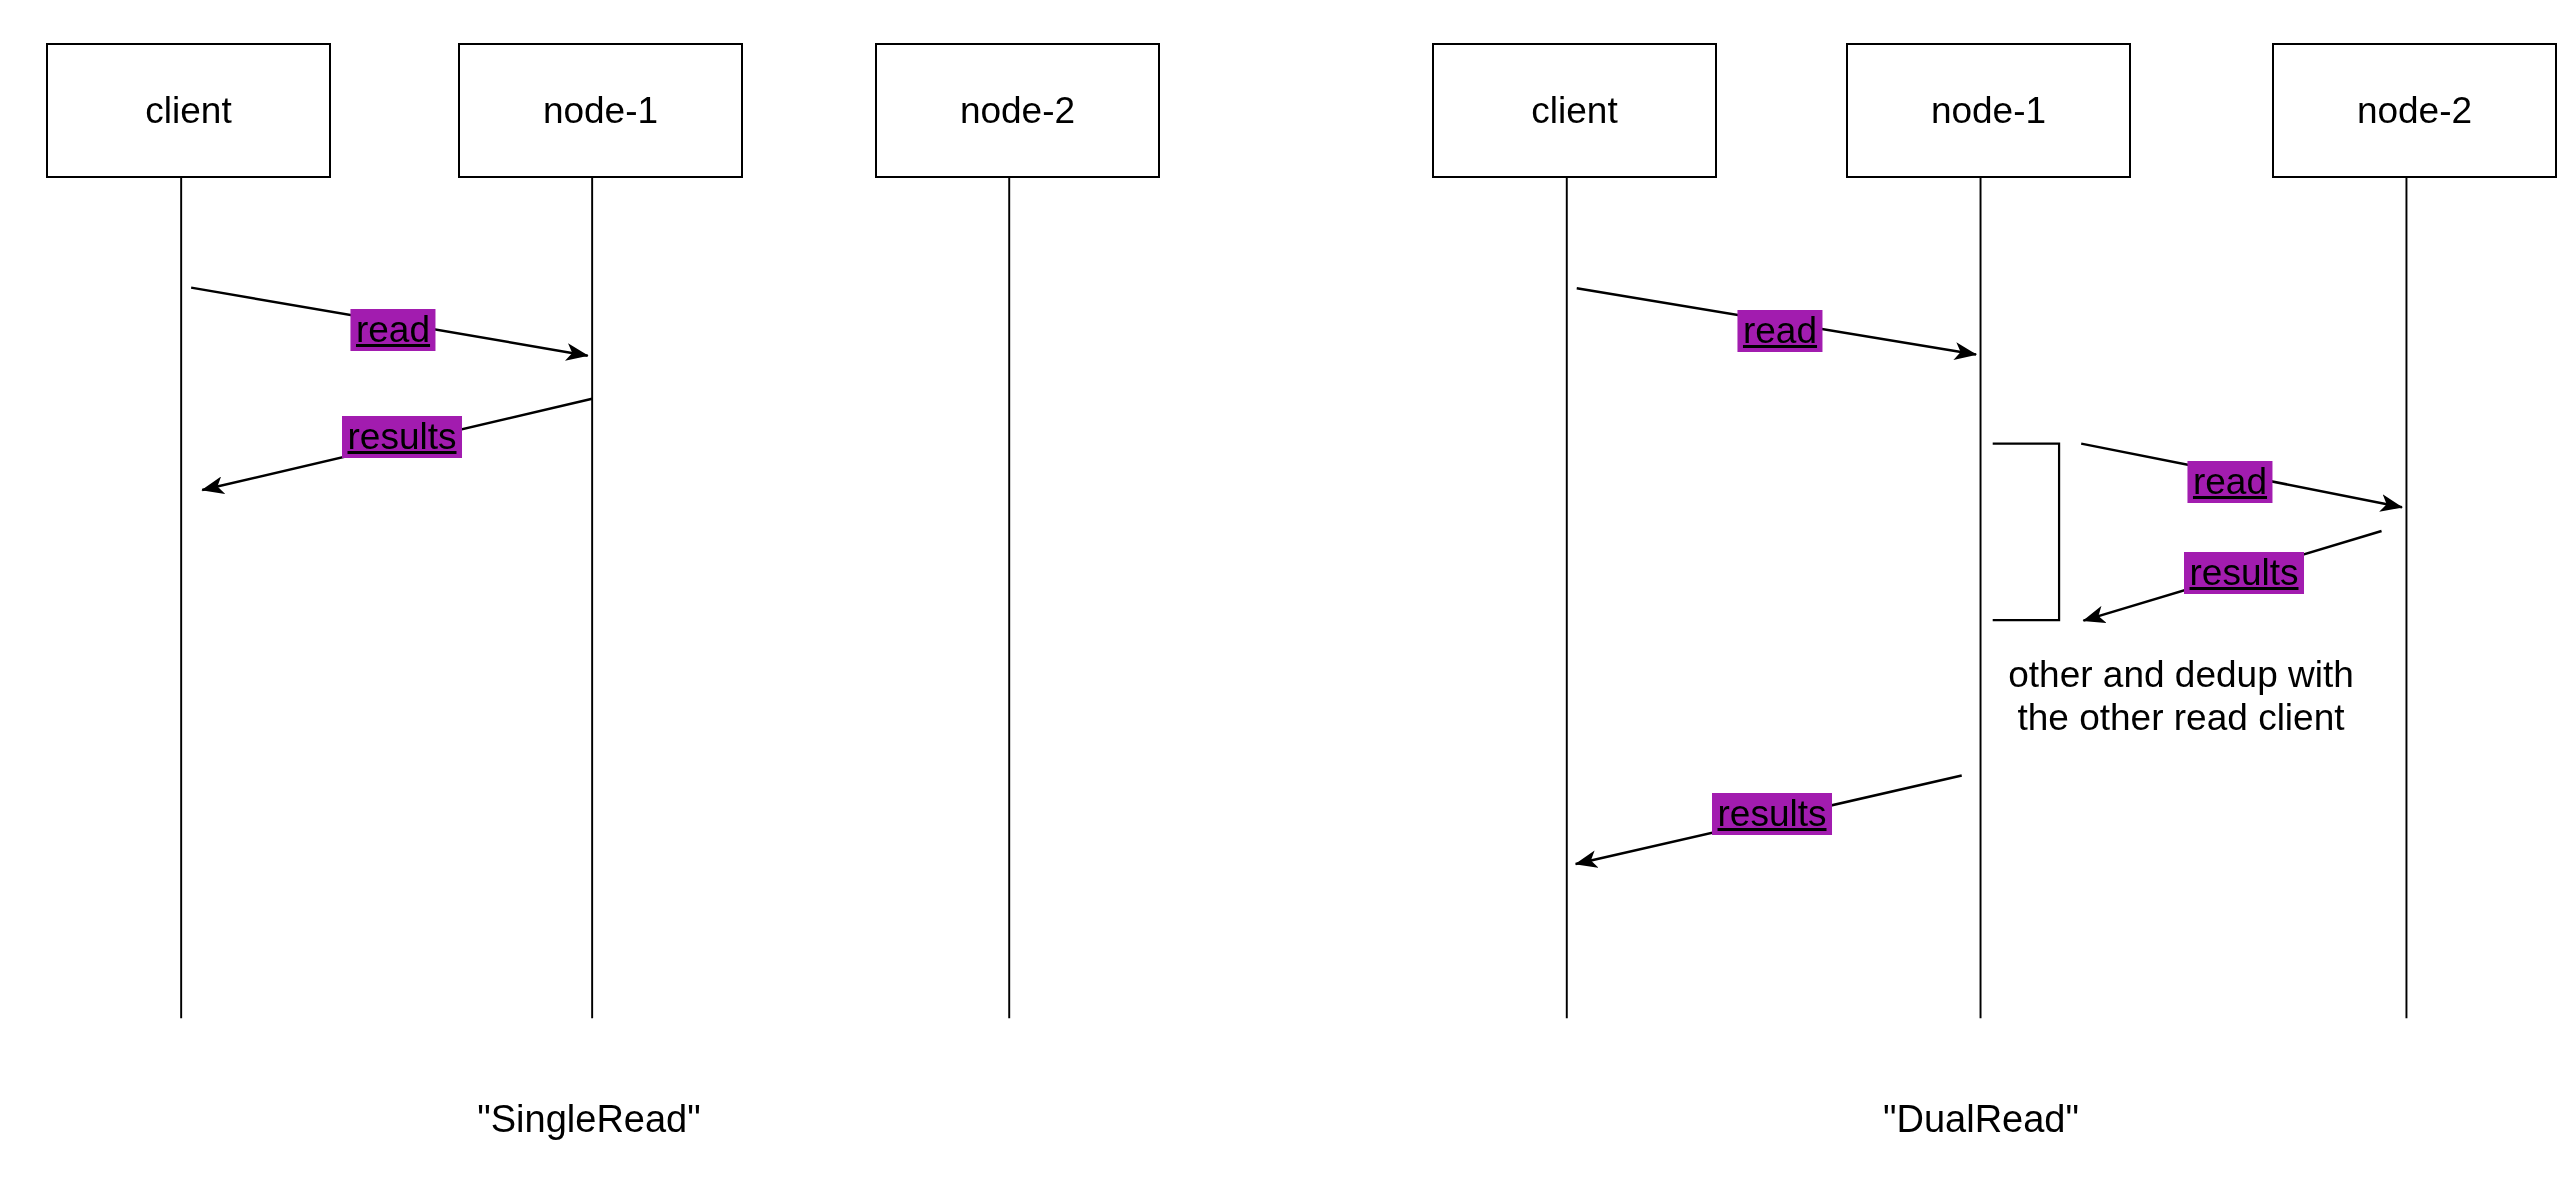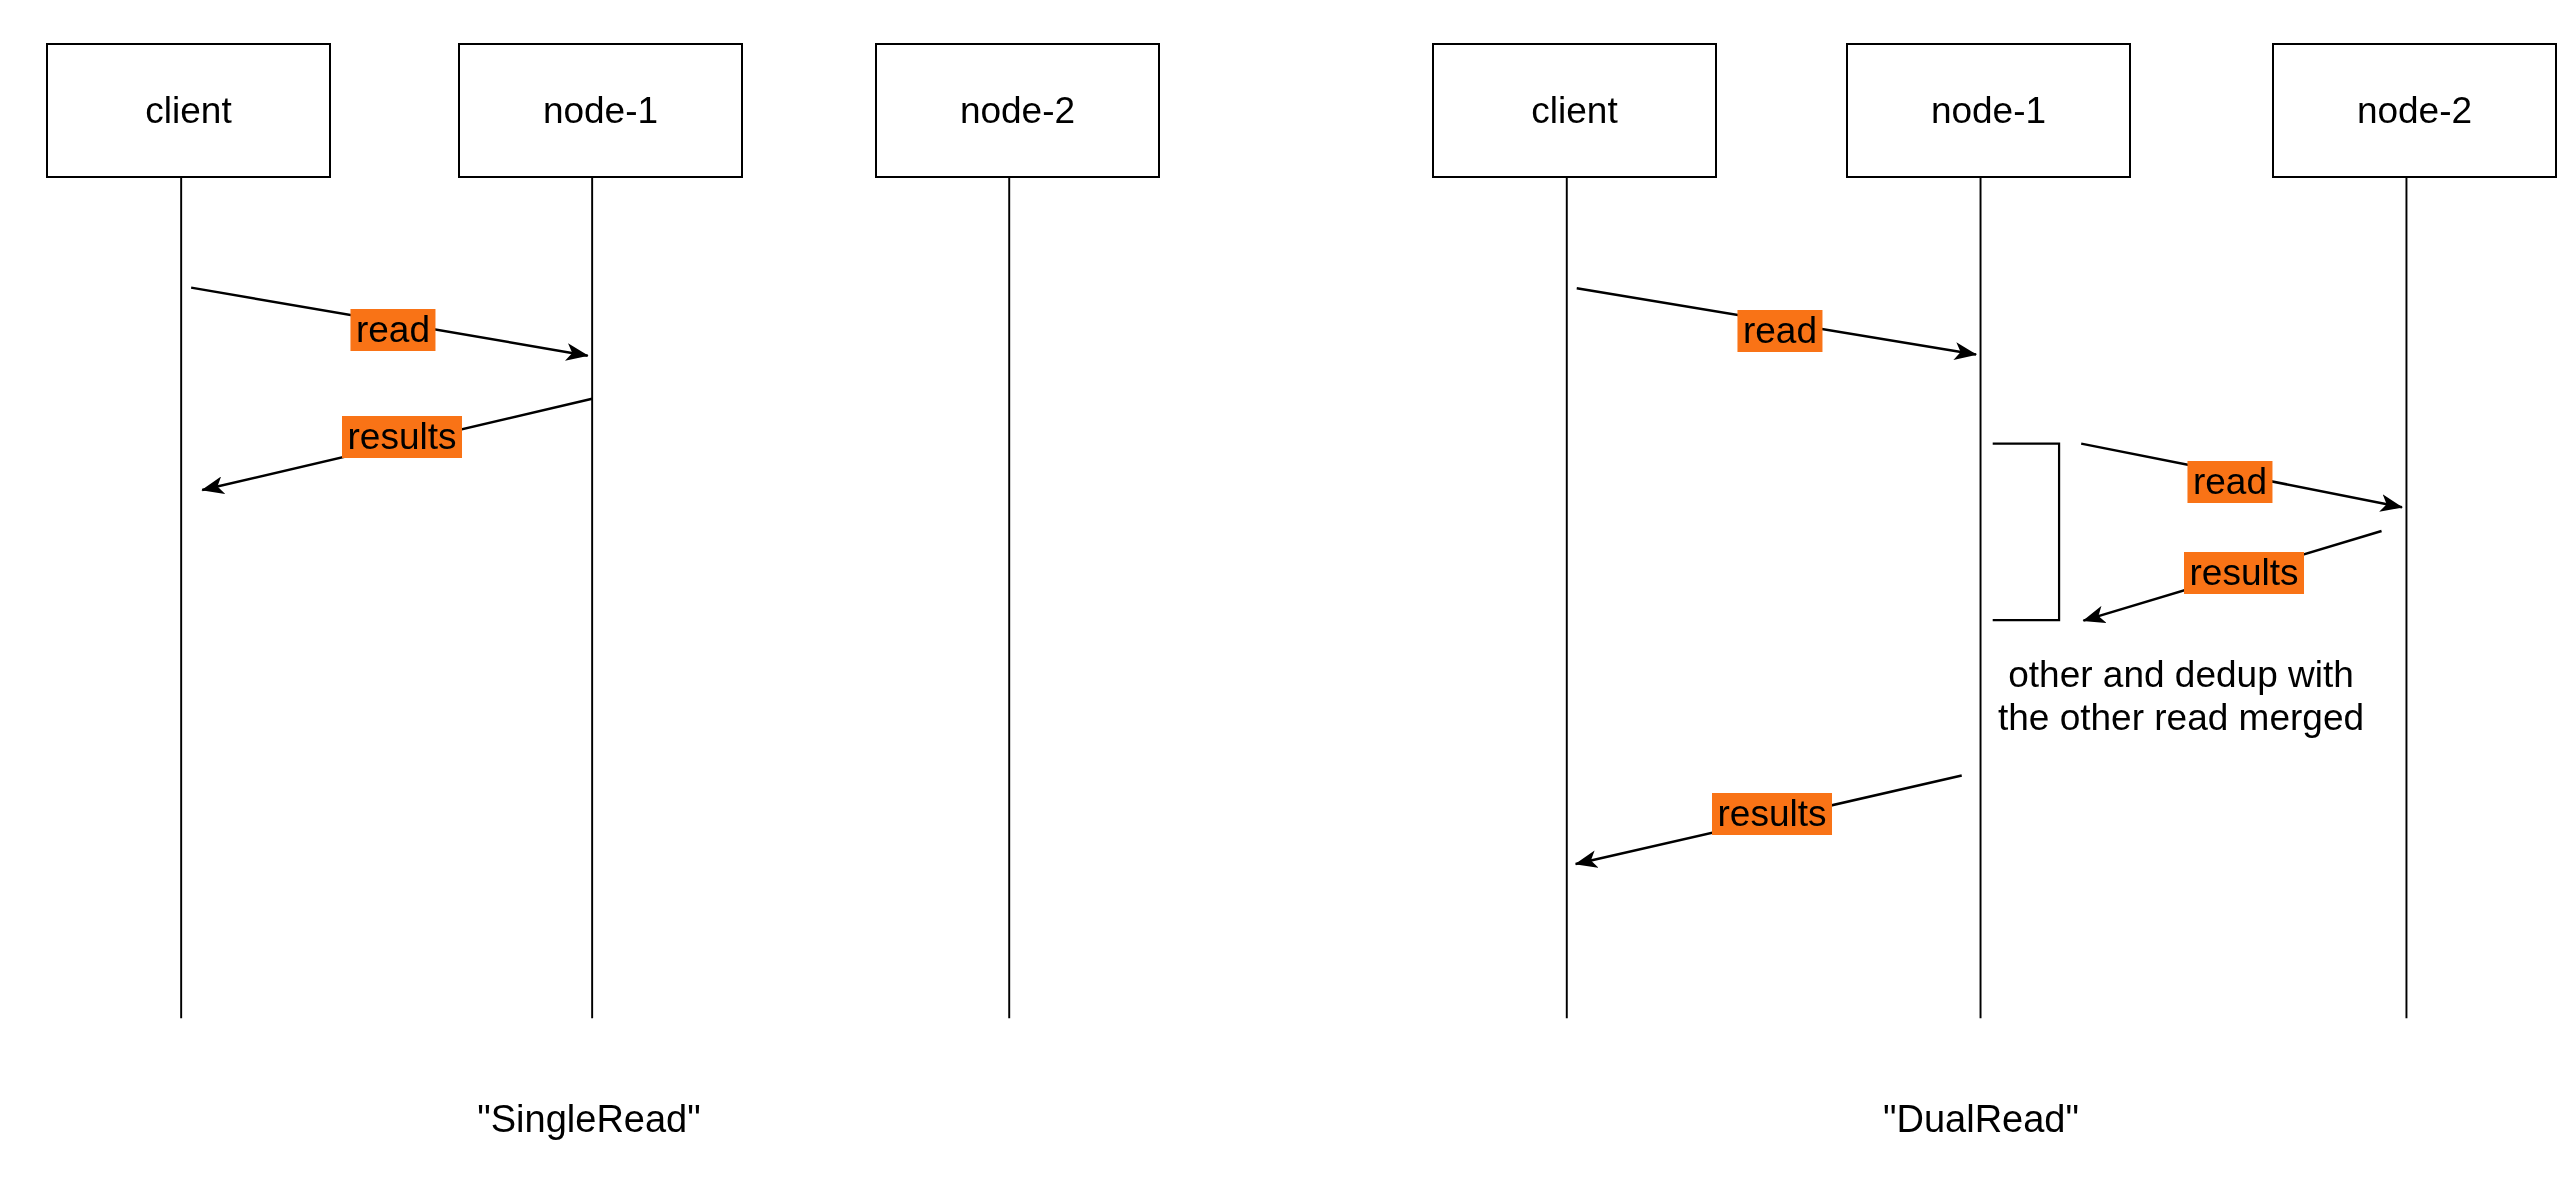--- a/index.html
+++ b/index.html
@@ -44,24 +44,25 @@
     border: 2.2px solid #000000;
     background: #ffffff;
     display: flex;
     align-items: center;
     justify-content: center;
     font-size: 37px;
   }
   .msg-label {
     position: absolute;
     transform: translate(-50%, -50%);
-    background: #f97316;
+    background: #a21caf;
     padding: 0 5.5px;
     font-size: 37px;
     white-space: nowrap;
+    text-decoration: underline;
   }
   .note {
     position: absolute;
     transform: translate(-50%, -50%);
     font-size: 37px;
     line-height: 43px;
     text-align: center;
     white-space: nowrap;
   }
   .caption {
@@ -126,20 +127,20 @@
   <div class="msg-label" style="left:393px; top:330px;">read</div>
   <div class="msg-label" style="left:402px; top:437px;">results</div>
 
   <div class="msg-label" style="left:1780px; top:331px;">read</div>
   <div class="msg-label" style="left:2230px; top:482px;">read</div>
   <div class="msg-label" style="left:2244px; top:573px;">results</div>
   <div class="msg-label" style="left:1772px; top:814px;">results</div>
 
   <div class="note" style="left:2181px; top:696px;">
     <div>other and dedup with</div>
-    <div>the other read merged</div>
+    <div>the other read client</div>
   </div>
 
   <div class="caption" style="left:589px; top:1119px;">"SingleRead"</div>
   <div class="caption" style="left:1981px; top:1119px;">"DualRead"</div>
 
 </div>
 
 
 </body></html>

